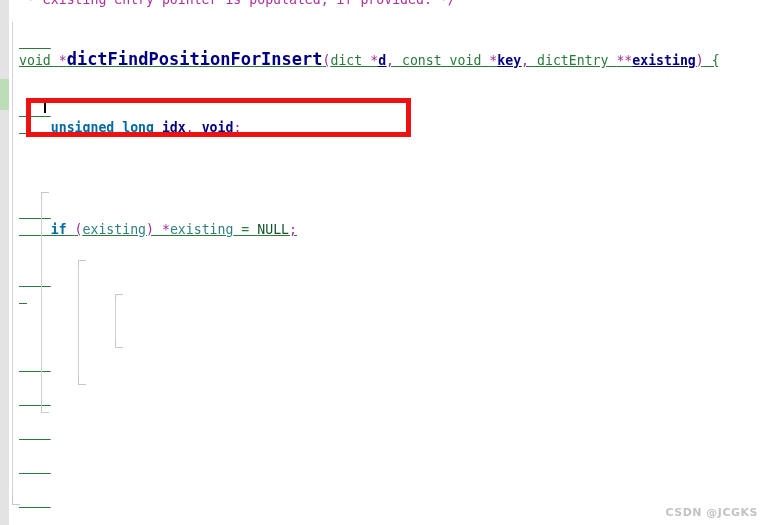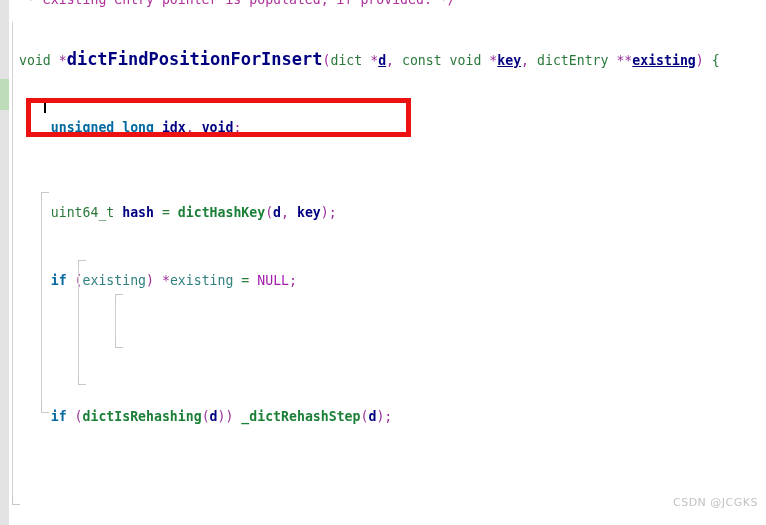--- a/index.html
+++ b/index.html
@@ -23,33 +23,34 @@
   .fold-rail{
     position:absolute;left:9px;top:0;width:10px;height:525px;
     background:#ffffff;
   }
   .code{
     position:absolute;left:19px;top:0;right:0;bottom:0;
     font-size:13.2px;
     line-height:17px;
     white-space:pre;
     color:#2a7a3b;
+    text-decoration:underline;
   }
   .ln{height:17px;display:block;position:relative;}
 
   
   .kw      {color:#0369a1;font-weight:bold;}
   .type    {color:#2a7a3b;}
   .fn      {color:#1a7f37;font-weight:bold;}
   .fnbig   {color:#000080;font-weight:bold;font-size:17px;}
   .varb    {color:#000080;font-weight:bold;}
   .varbu   {color:#000080;font-weight:bold;text-decoration:underline;}
   .punc    {color:#9b2d9b;}
   .op      {color:#2a7a3b;}
-  .const   {color:#a21caf;text-align:right;}
+  .const   {color:#14532d;text-align:right;}
   .teal    {color:#2f7f7f;}
 
   
   .redbox{
     position:absolute;
     border:5px solid #ee1111;
     box-sizing:border-box;
     pointer-events:none;
   }
   
@@ -66,23 +67,23 @@
   .guide-b{
     position:absolute;border-left:1px solid #c8c8c8;
     border-bottom:1px solid #c8c8c8;
     box-sizing:border-box;
     width:8px;
   }
   .vguide{
     position:absolute;border-left:1px solid #d2d2d2;
   }
   .watermark{
-    position:absolute;right:8px;bottom:16px;
+    position:absolute;right:8px;bottom:6px;
     font-family:"DejaVu Sans","Liberation Sans",sans-serif;
-    font-size:11px;color:#c2c2c2;letter-spacing:.5px;
+    font-size:11px;color:#c2c2c2;letter-spacing:.5px;font-weight:bold;
   }
   .topclip{
     position:absolute;left:19px;top:-9px;
     font-size:13.2px;line-height:17px;white-space:pre;color:#b0309a;
   }
 </style>
 </head>
 <body>
 
 <div id="editor">
@@ -94,27 +95,25 @@
 
   <div class="topclip"> * existing entry pointer is populated, if provided. */</div>
 
   <div class="code">
 
     <span class="ln"><span class="type">void </span><span class="punc">*</span><span class="fnbig">dictFindPositionForInsert</span><span class="punc">(</span><span class="type">dict </span><span class="punc">*</span><span class="varbu">d</span><span class="punc">,</span><span class="type"> const void </span><span class="punc">*</span><span class="varbu">key</span><span class="punc">,</span><span class="type"> dictEntry </span><span class="punc">**</span><span class="varbu">existing</span><span class="punc">)</span><span class="op"> {</span></span>
 
     <span class="ln"><span class="kw">    unsigned long </span><span class="varb">idx</span><span class="punc">,</span><span class="varb"> void</span><span class="punc">;</span></span>
 
 
-    <span class="ln"><span class="type">    uint64_t </span><span class="varb">hash</span><span class="op"> = </span><span class="fn">dictHashKey</span><span class="punc">(</span><span class="varb">d</span><span class="punc">,</span><span class="varb"> key</span><span class="punc">);</span></span>
 
     <span class="ln"><span class="kw">    if </span><span class="punc">(</span><span class="teal">existing</span><span class="punc">) *</span><span class="teal">existing</span><span class="op"> = </span><span class="const">NULL</span><span class="punc">;</span></span>
 
     <span class="ln"> </span>
 
-    <span class="ln"><span class="kw">    if </span><span class="punc">(</span><span class="fn">dictIsRehashing</span><span class="punc">(</span><span class="varb">d</span><span class="punc">))</span><span class="fn"> _dictRehashStep</span><span class="punc">(</span><span class="varb">d</span><span class="punc">);</span></span>
 
     
 
     
 
     
 
     
 
     

